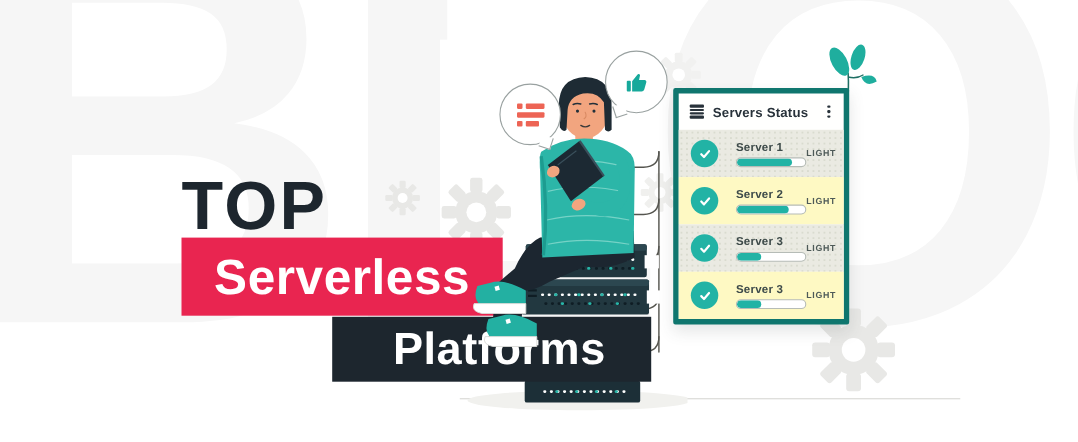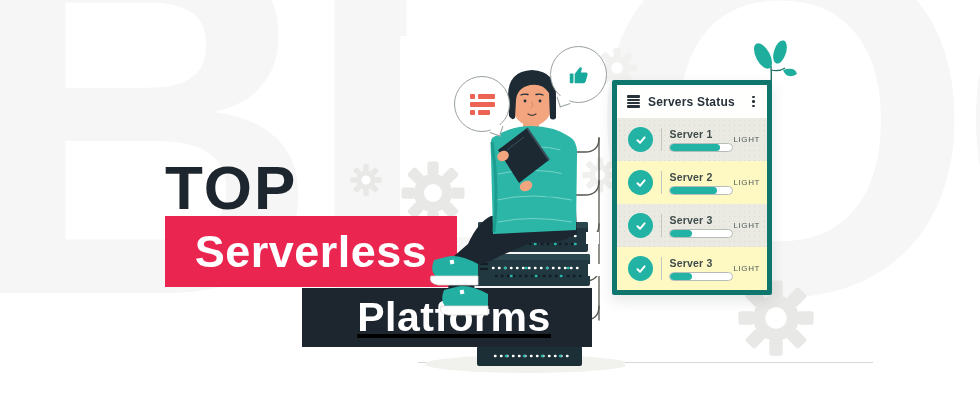--- a/index.html
+++ b/index.html
@@ -31,21 +31,21 @@
   .connectors{position:absolute; left:540px; top:130px; width:80px; height:212px; z-index:3;}
   .stack-svg{position:absolute; left:405px; top:208px; width:220px; height:170px; z-index:12;}
   .man-svg{position:absolute; left:420px; top:38px; width:200px; height:285px; z-index:30;}
   
   .hero-top{
     position:absolute; left:165px; top:152px; z-index:20;
     font-size:62px; font-weight:bold; letter-spacing:2px; color:var(--dark);
   }
   .banner{position:absolute; z-index:20; display:flex; align-items:center; justify-content:center;}
   .banner-pink{left:165px; top:216px; width:292px; height:71px; background:var(--pink);align-items:center;}
-  .banner-dark{left:302px; top:288px; width:290px; height:59px; background:var(--dark); padding-left:14px;text-decoration:underline;}
+  .banner-dark{left:302px; top:288px; width:290px; height:59px; background:var(--dark); padding-left:14px;}
   .banner-pink span{font-size:45px; font-weight:bold; color:#fff; letter-spacing:0.5px;}
   .banner-dark span{font-size:41px; font-weight:bold; color:#fff; letter-spacing:0.5px;}
   
   .bubble{
     position:absolute; background:#fff; border:1.5px solid #99a1a0; border-radius:50%;
     z-index:32; display:flex; align-items:center; justify-content:center;
   }
   .bubble::after{
     content:""; position:absolute; width:10px; height:10px; background:#fff;
     border-right:1.5px solid #99a1a0; border-bottom:1.5px solid #99a1a0;
@@ -86,21 +86,21 @@
   .status-circle.ok{background:var(--teal);}
   .status-circle.offline{background:#333e47;}
   .status-circle svg{width:12px; height:12px; display:block;}
   .vline{width:1px; height:23px; background:#c3c7c2; margin:0 8px 0 8px;}
   .row-info{display:flex; flex-direction:column; gap:3px;}
   .row-label{font-size:10.5px; font-weight:bold; color:#3e4b4a; letter-spacing:0.2px;}
   .bar{width:64px; height:9px; border:1px solid #b6bcb7; border-radius:5px; background:#fff; overflow:hidden;}
   .fill{height:100%; background:var(--teal); border-radius:4px;}
   .status-text{
     margin-left:auto; margin-right:7px; width:44px;
-    font-size:8px; font-weight:normal; letter-spacing:0.6px; color:#4e5a58;
+    font-size:8px; font-weight:bold; letter-spacing:0.6px; color:#4e5a58;
   }
 </style>
 </head>
 <body>
 
 <svg width="0" height="0" style="position:absolute">
   <defs>
     <g id="gear-shape">
       <circle r="17" fill="currentColor"></circle>
       <g fill="currentColor">

